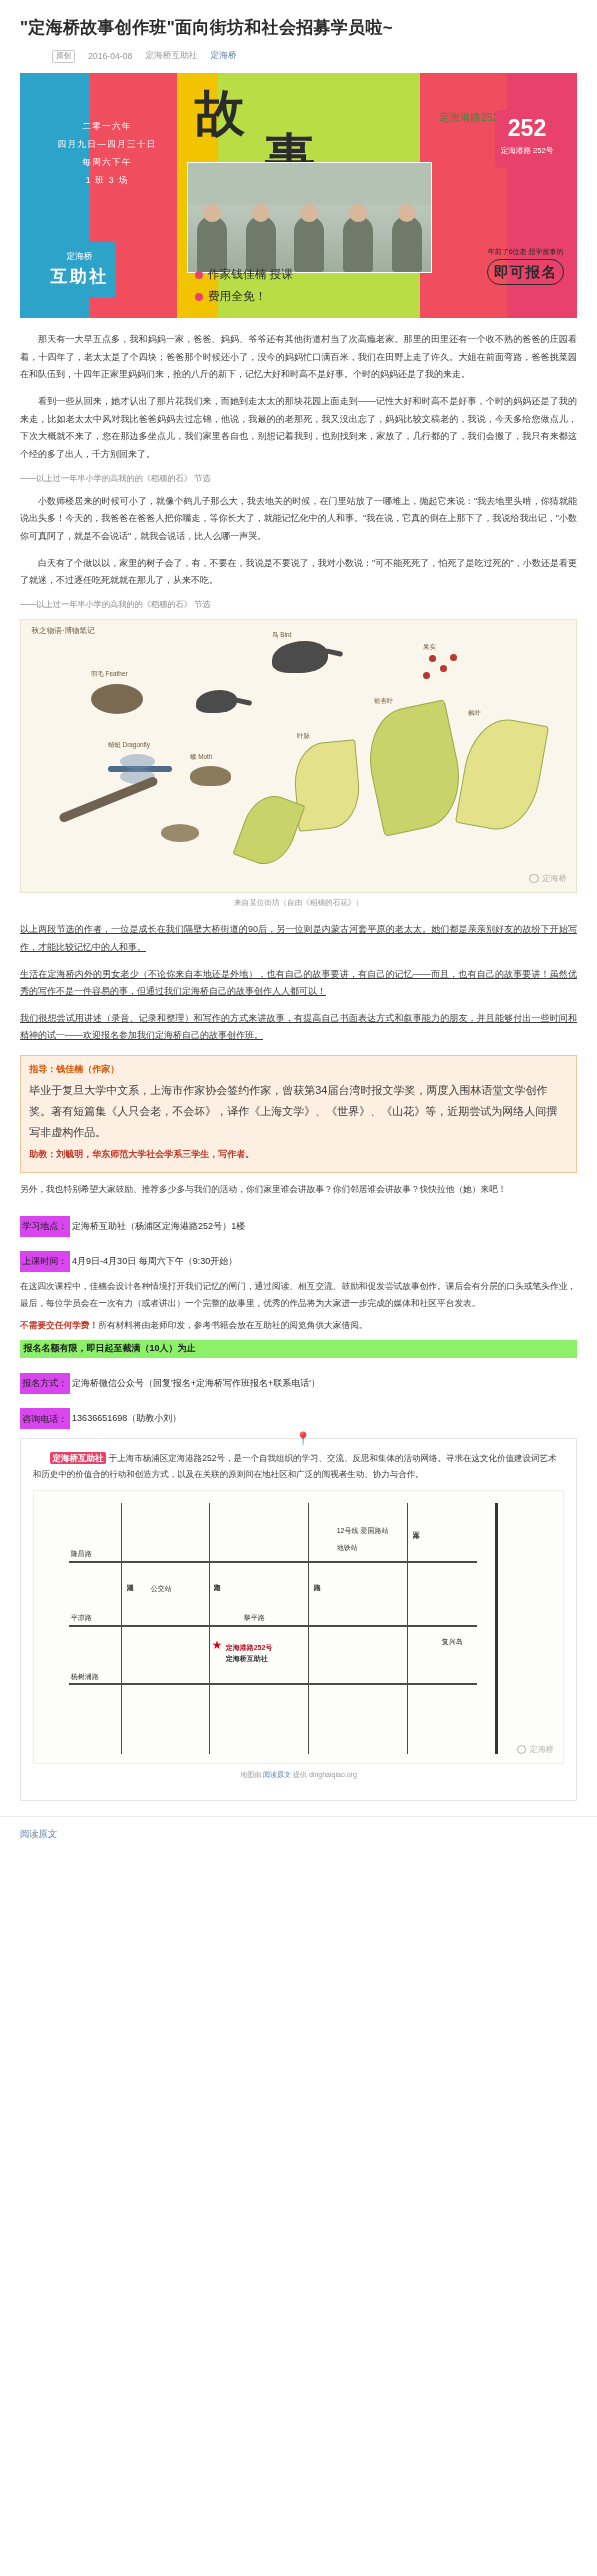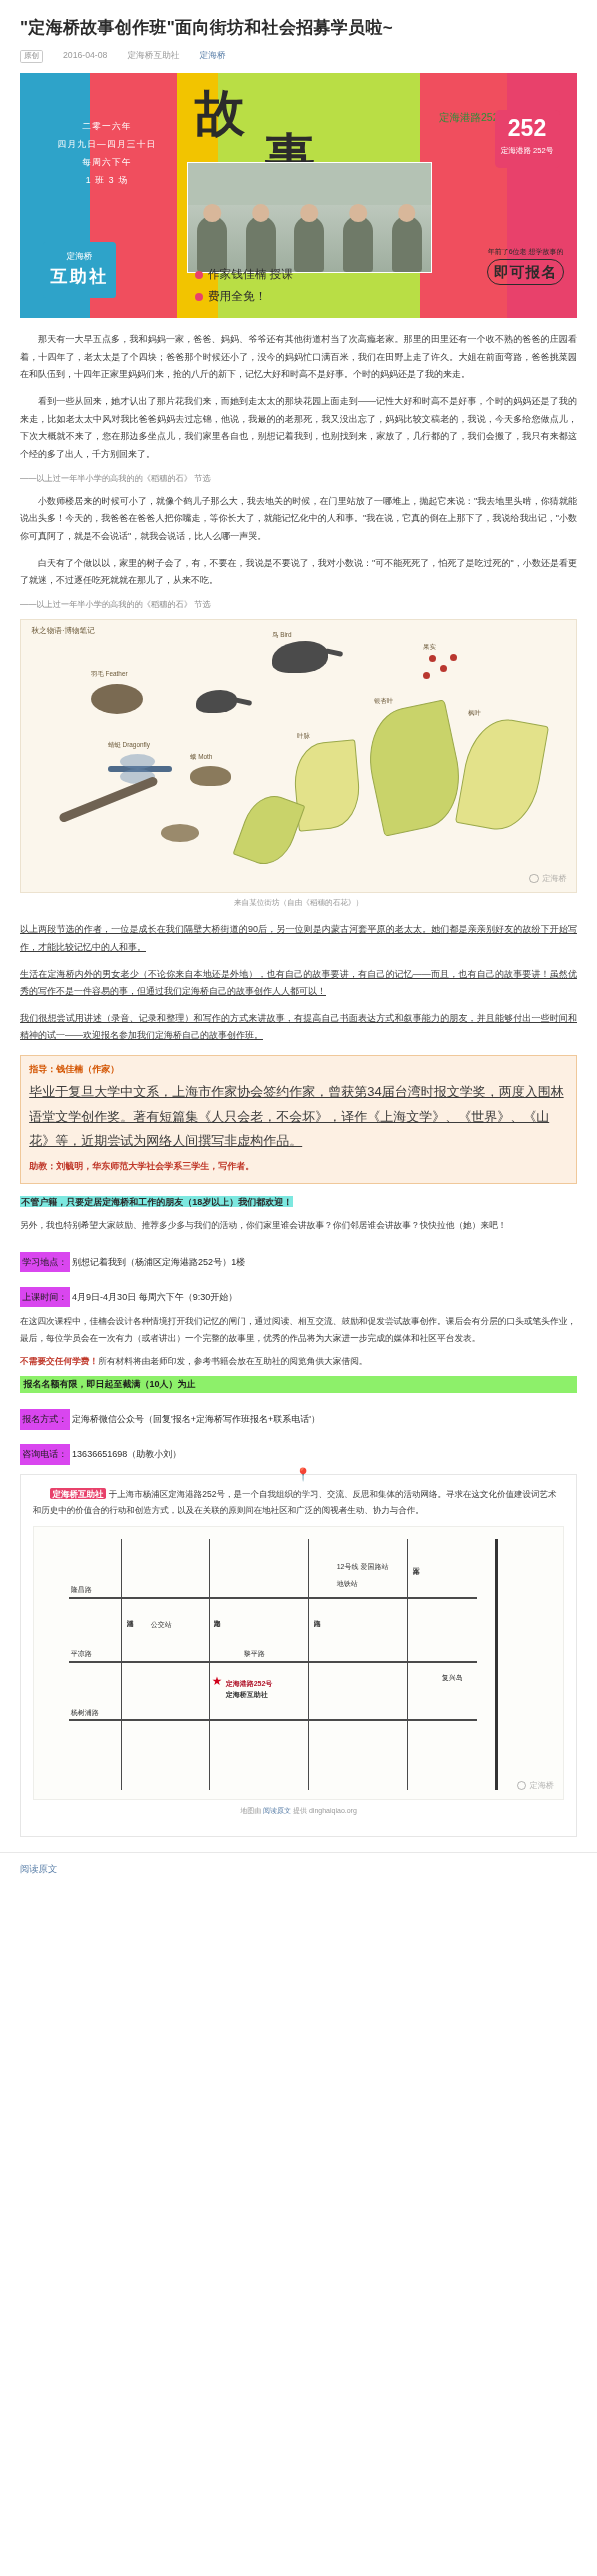--- a/index.html
+++ b/index.html
@@ -21,24 +21,26 @@
   .title {
     font-size: 17px;
     font-weight: bold;
     color: #2b2b2b;
     line-height: 1.35;
     margin: 2.3px 0 9.3px 0;
     letter-spacing: 0.3px;
   }
   .meta-row {
     display: flex;
-    gap: 20px;
+    align-items: center;
+    gap: 13px;
     font-size: 8.7px;
     color: #9a9a9a;
     margin-bottom: 10.5px;
+    margin-left: 32px;
   }
   .badge-original {
     border: 0.6px solid #c9c9c9;
     color: #8d8d8d;
     border-radius: 1.7px;
     font-size: 7.6px;
     padding: 0.6px 2.9px;
     line-height: 1.3;
   }
   .meta-link { color: #5a7fa8; }
@@ -306,24 +308,23 @@
     padding: 7px 8.2px;
     margin: 10.5px 0 8.2px 0;
   }
   .hl-title {
     font-size: 9px;
     font-weight: bold;
     color: #d35400;
     margin-bottom: 3.5px;
   }
   .hl-body {
-    font-size: 13px;
+    font-size: 11px;
     line-height: 1.9;
     color: #3c3c3c;
-    text-decoration: underline;
   }
   .hl-title2 {
     font-size: 9px;
     font-weight: bold;
     color: #c0392b;
     margin: 5.8px 0 3.5px 0;
   }
   .mark-cyan {
     background: #7de8e0;
     padding: 0.6px 1.2px;
@@ -557,28 +558,25 @@
   <p class="para noindent">生活在定海桥内外的男女老少（不论你来自本地还是外地），也有自己的故事要讲，有自己的记忆——而且，也有自己的故事要讲！虽然优秀的写作不是一件容易的事，但通过我们定海桥自己的故事创作人人都可以！</p>
   <p class="para noindent">我们很想尝试用讲述（录音、记录和整理）和写作的方式来讲故事，有提高自己书面表达方式和叙事能力的朋友，并且能够付出一些时间和精神的试一——欢迎报名参加我们定海桥自己的故事创作班。</p>
 
   <div class="hl-orange">
     <div class="hl-title">指导：钱佳楠（作家）</div>
     <div class="hl-body">毕业于复旦大学中文系，上海市作家协会签约作家，曾获第34届台湾时报文学奖，两度入围林语堂文学创作奖。著有短篇集《人只会老，不会坏》，译作《上海文学》、《世界》、《山花》等，近期尝试为网络人间撰写非虚构作品。</div>
     <div class="hl-title2">助教：刘毓明，华东师范大学社会学系三学生，写作者。</div>
   </div>
 
   <div>
-    <div class="line-hl">
-      <span class="mark-cyan bold">不管户籍，只要定居定海桥和工作的朋友（18岁以上）我们都欢迎！</span>
-    </div>
     <p class="p-note">另外，我也特别希望大家鼓励、推荐多少多与我们的活动，你们家里谁会讲故事？你们邻居谁会讲故事？快快拉他（她）来吧！</p>
 
     <div class="line-hl">
       <span class="strip-green">学习地点：</span>
-      <span>别想记着我到（杨浦区定海港路252号）1楼</span>
+      <span>定海桥互助社（杨浦区定海港路252号）1楼</span>
     </div>
 
     <div class="line-hl">
       <span class="strip-green">上课时间：</span>
       <span>4月9日-4月30日 每周六下午（9:30开始）</span>
     </div>
 
     <p class="p-note">在这四次课程中，佳楠会设计各种情境打开我们记忆的闸门，通过阅读、相互交流、鼓励和促发尝试故事创作。课后会有分层的口头或笔头作业，最后，每位学员会在一次有力（或者讲出）一个完整的故事里，优秀的作品将为大家进一步完成的媒体和社区平台发表。</p>
 
     <p class="p-note">

